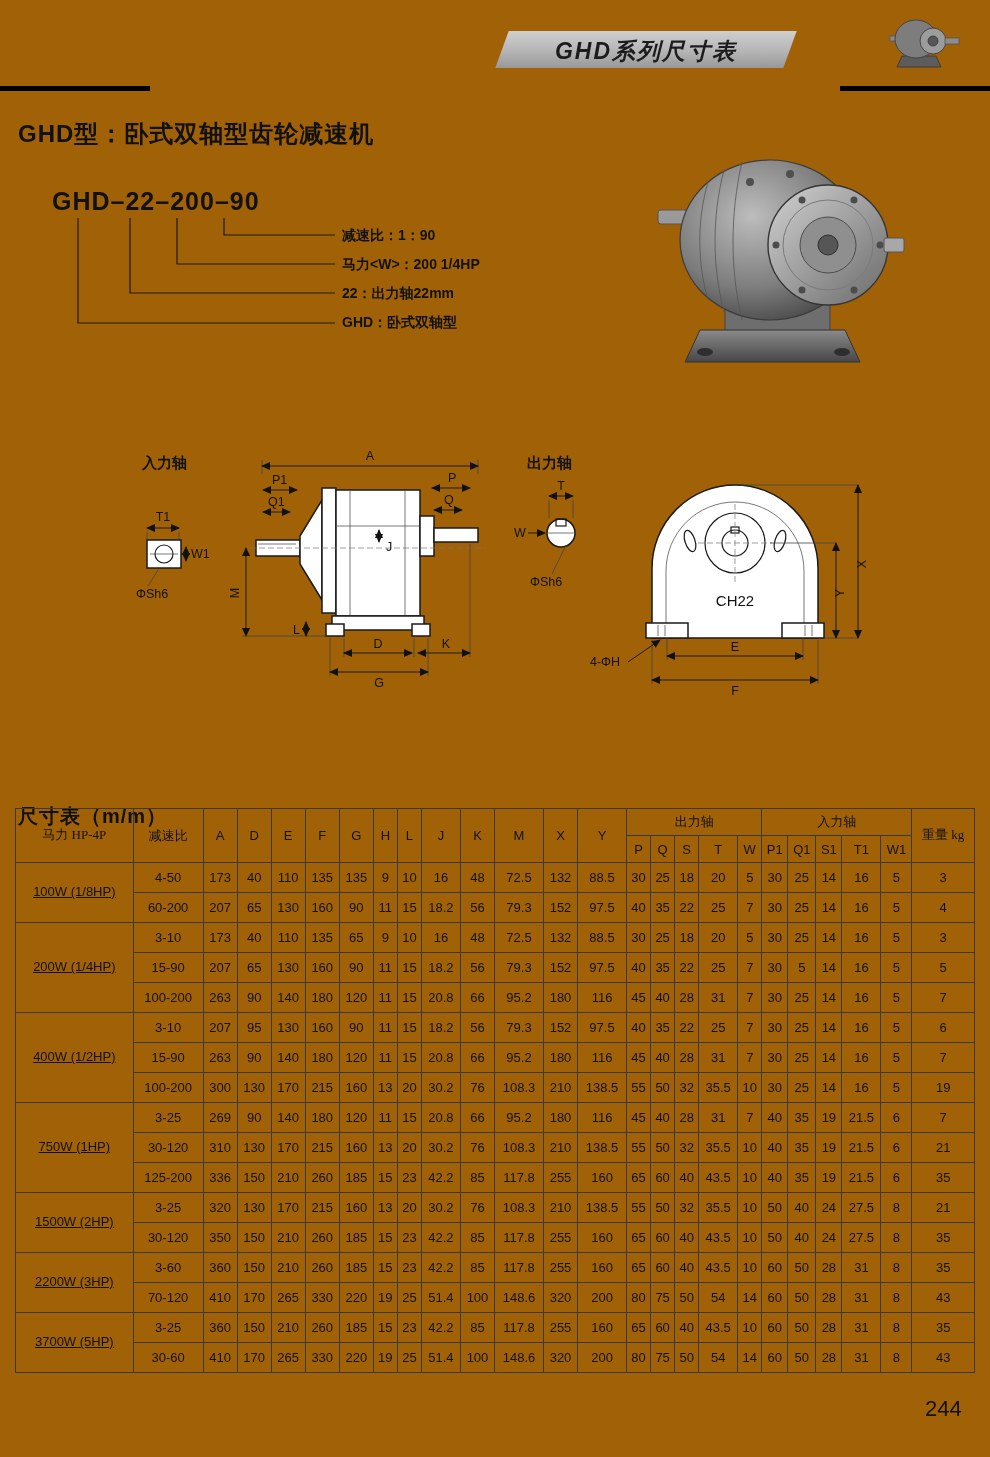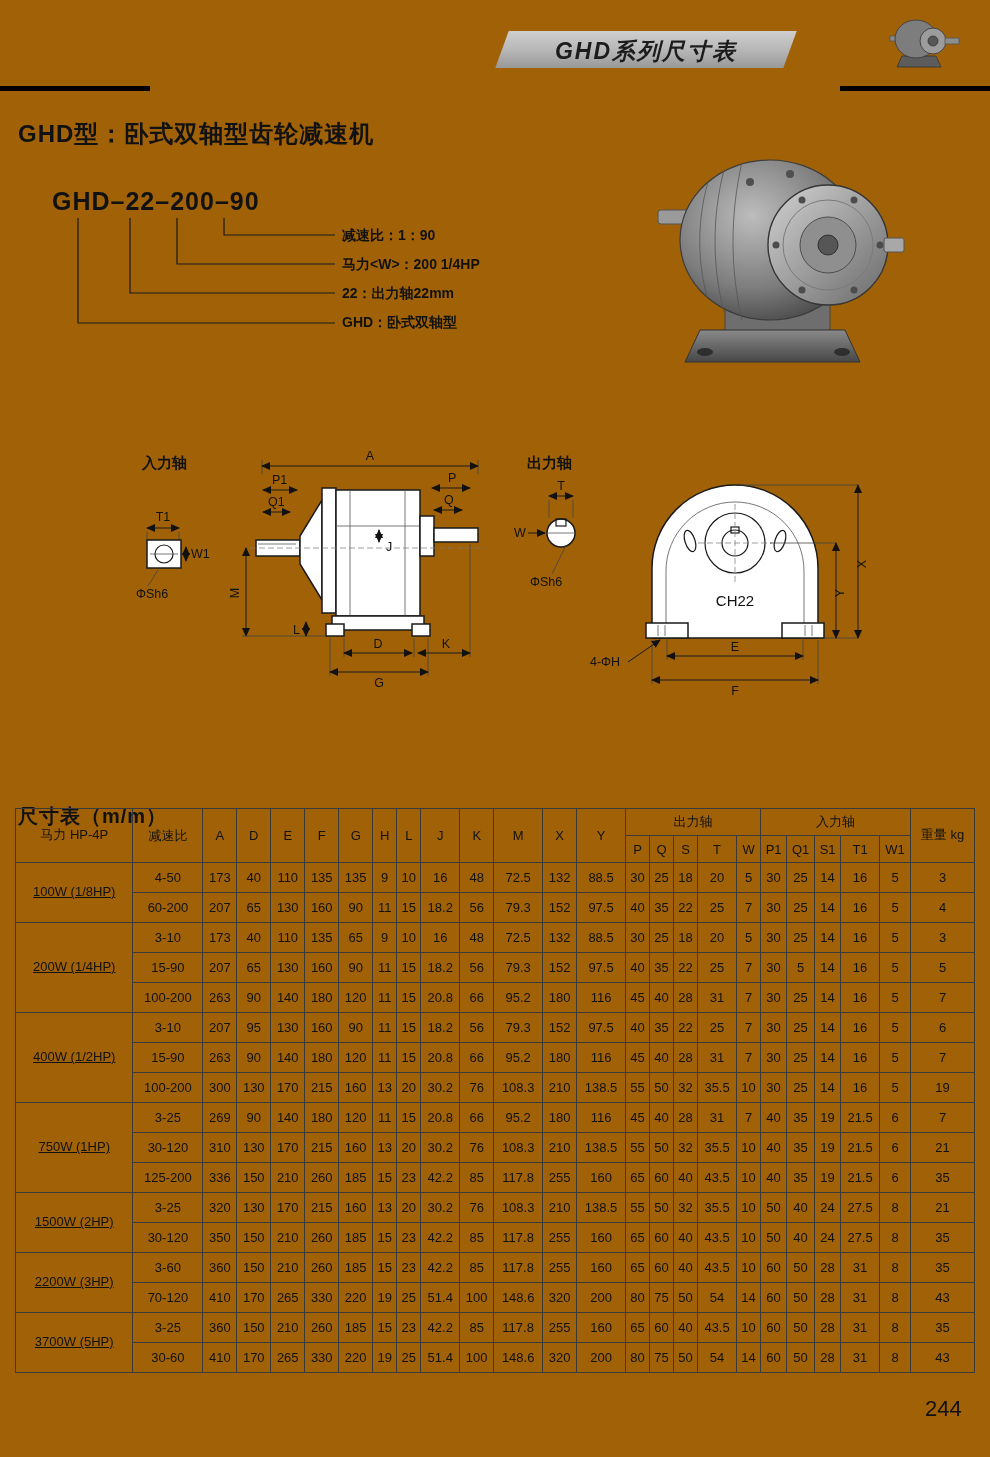--- a/index.html
+++ b/index.html
@@ -35,21 +35,21 @@
   .tl { stroke:#555; stroke-width:0.8; fill:none; }
   .cl { stroke:#777; stroke-width:0.7; stroke-dasharray:6 3; fill:none; }
 
   .table-caption { position:absolute; left:18px; top:763px; font-size:20px; font-weight:bold; letter-spacing:1px;margin-top:40px; }
 
   .dim-table { position:absolute; left:15px; top:808px; width:960px; border-collapse:collapse; }
   .dim-table th, .dim-table td { border:1px solid #3a3a3a; text-align:center; vertical-align:middle;
       font-size:13px; font-weight:normal; padding:1px 1px; white-space:nowrap; }
   .dim-table thead th { height:27px; }
   .dim-table tbody td { height:30px; }
-  .hdr-multiline { white-space:pre-line; line-height:1.25; }
+  .hdr-multiline { white-space:pre-line; line-height:1.25;font-family:Liberation Serif, serif; }
   .col-power { white-space:pre-line; line-height:1.3;text-decoration:underline; }
 
   .page-number { position:absolute; left:925px; top:1396px; font-size:22px; color:#111; }
 </style>
 </head>
 <body>
 
 <div class="sheet">
 
   <div class="banner-bg"></div>

